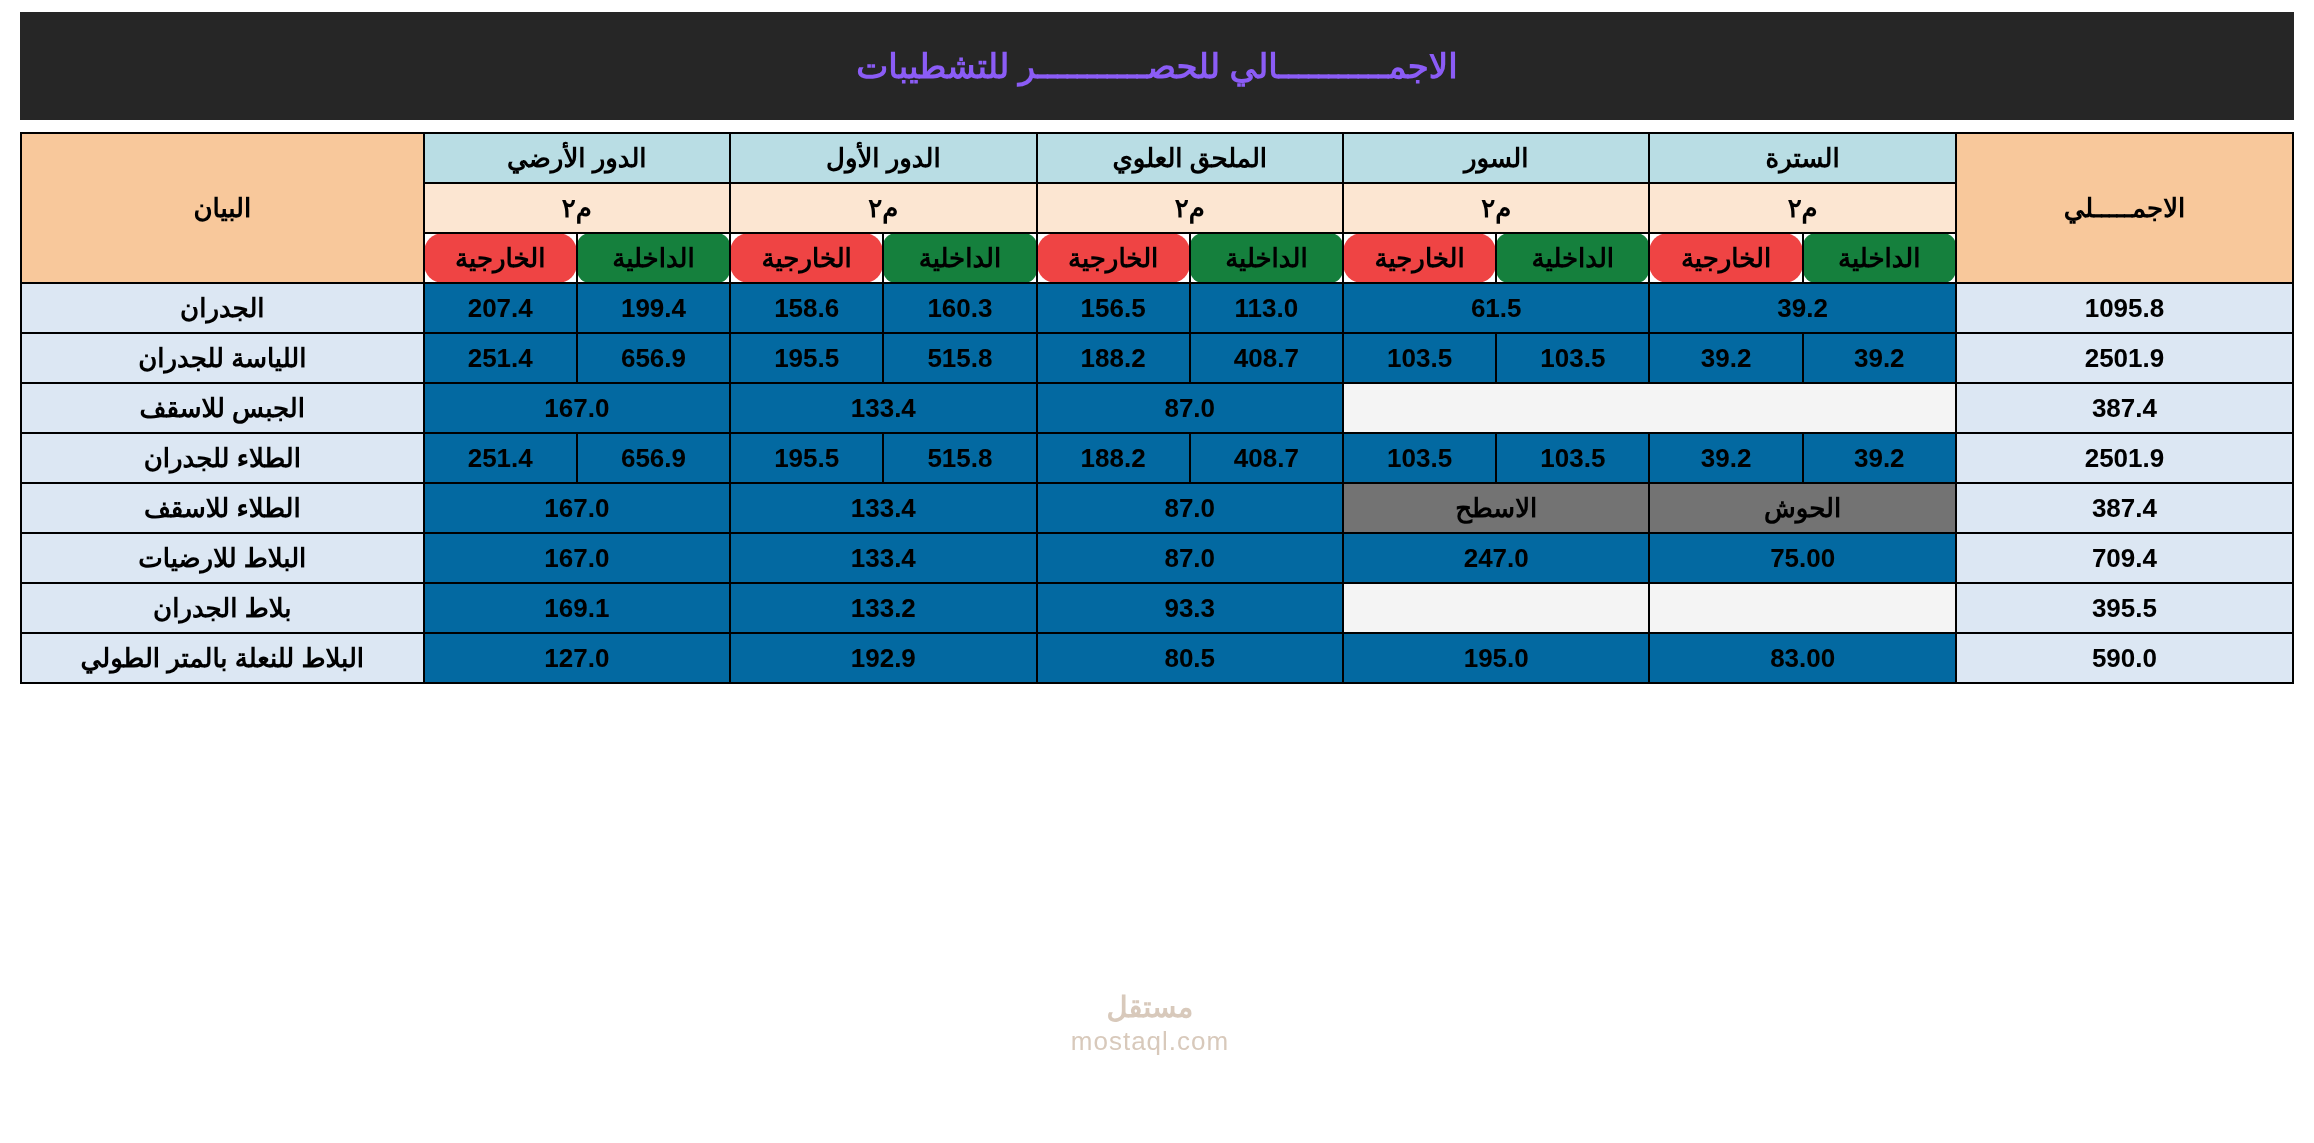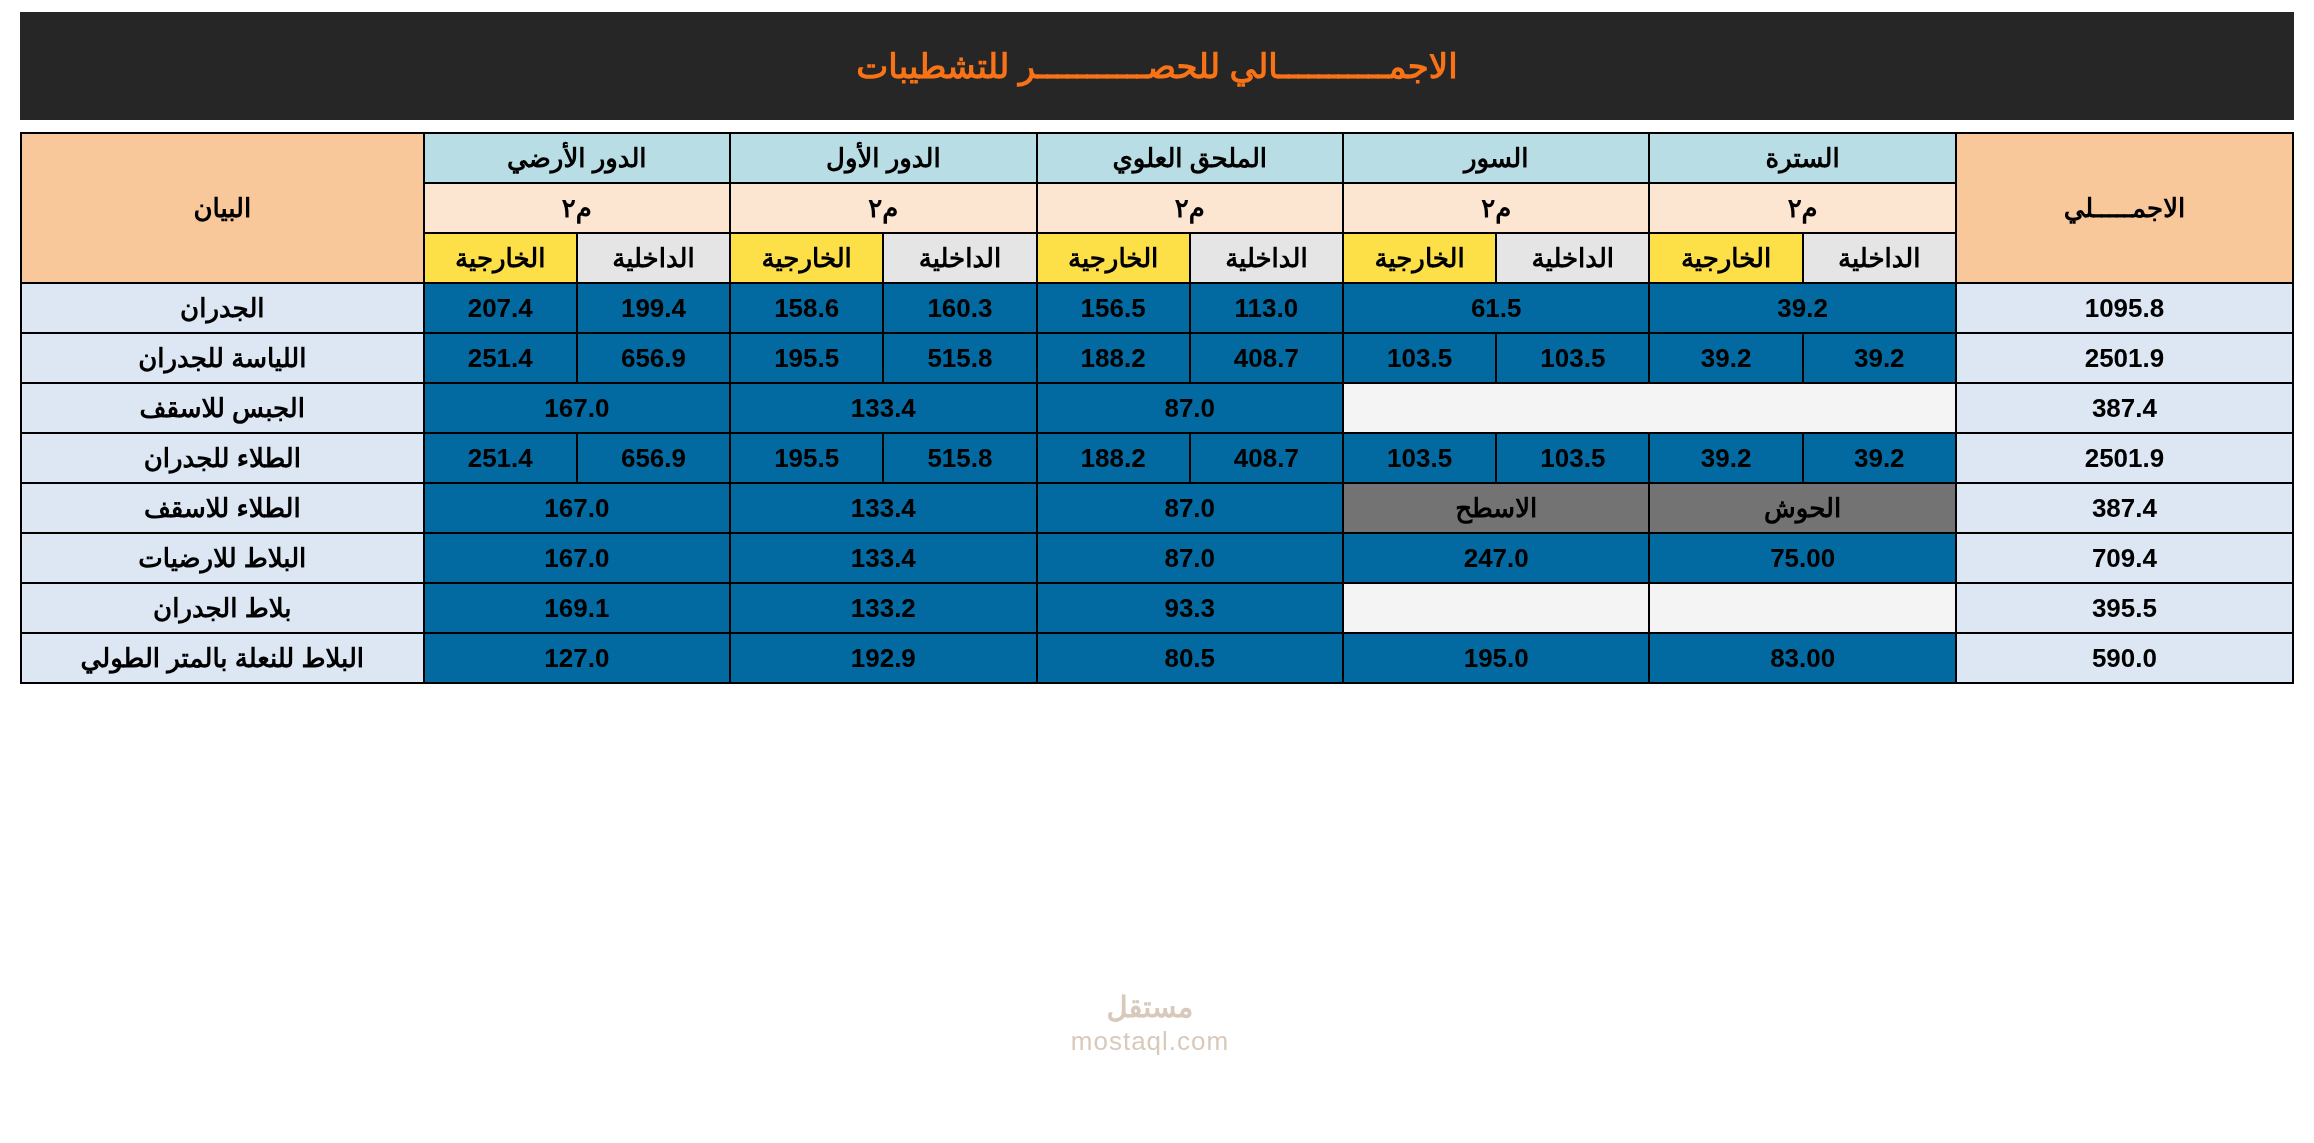--- a/index.html
+++ b/index.html
@@ -15,21 +15,21 @@
     background: #ffffff;
     overflow: hidden;
   }
   .title-bar {
     position: absolute;
     left: 20px;
     top: 12px;
     width: 2274px;
     height: 108px;
     background: #262626;
-    color: #f97316;
+    color: #8b5cf6;
     display: flex;
     align-items: center;
     justify-content: center;
     font-size: 34px;
     font-weight: bold;
     letter-spacing: 0px;
   }
   table.grid {
     position: absolute;
     left: 20px;
@@ -44,22 +44,22 @@
     vertical-align: middle;
     font-size: 26px;
     font-weight: bold;
     color: #000000;
     padding: 0;
     height: 48px;
   }
   .h-peach { background: #f8c89b; }
   .h-blue  { background: #b9dde4; }
   .h-cream { background: #fce6d2; }
-  .h-sub-in { background: #e5e5e5; }
-  .h-sub-out { background: #fde047; }
+  .h-sub-in { background: #15803d; border-radius: 13px; }
+  .h-sub-out { background: #ef4444; border-radius: 19px; }
   .c-label { background: #dce7f3; text-align: right; padding-right: 22px; font-size: 26px; }
   .c-total { background: #dce7f3; font-size: 30px; }
   .c-val { background: #0369a1; font-size: 28px; }
   .c-blank { background: #f4f4f4; }
   .c-sub { background: #737373; font-size: 28px; }
   .row-tall td { height: 97px; }
   .hdr-group td { height: 62px; }
   .hdr-unit td { height: 52px; }
   .hdr-sub td { height: 56px; }
   .watermark {

